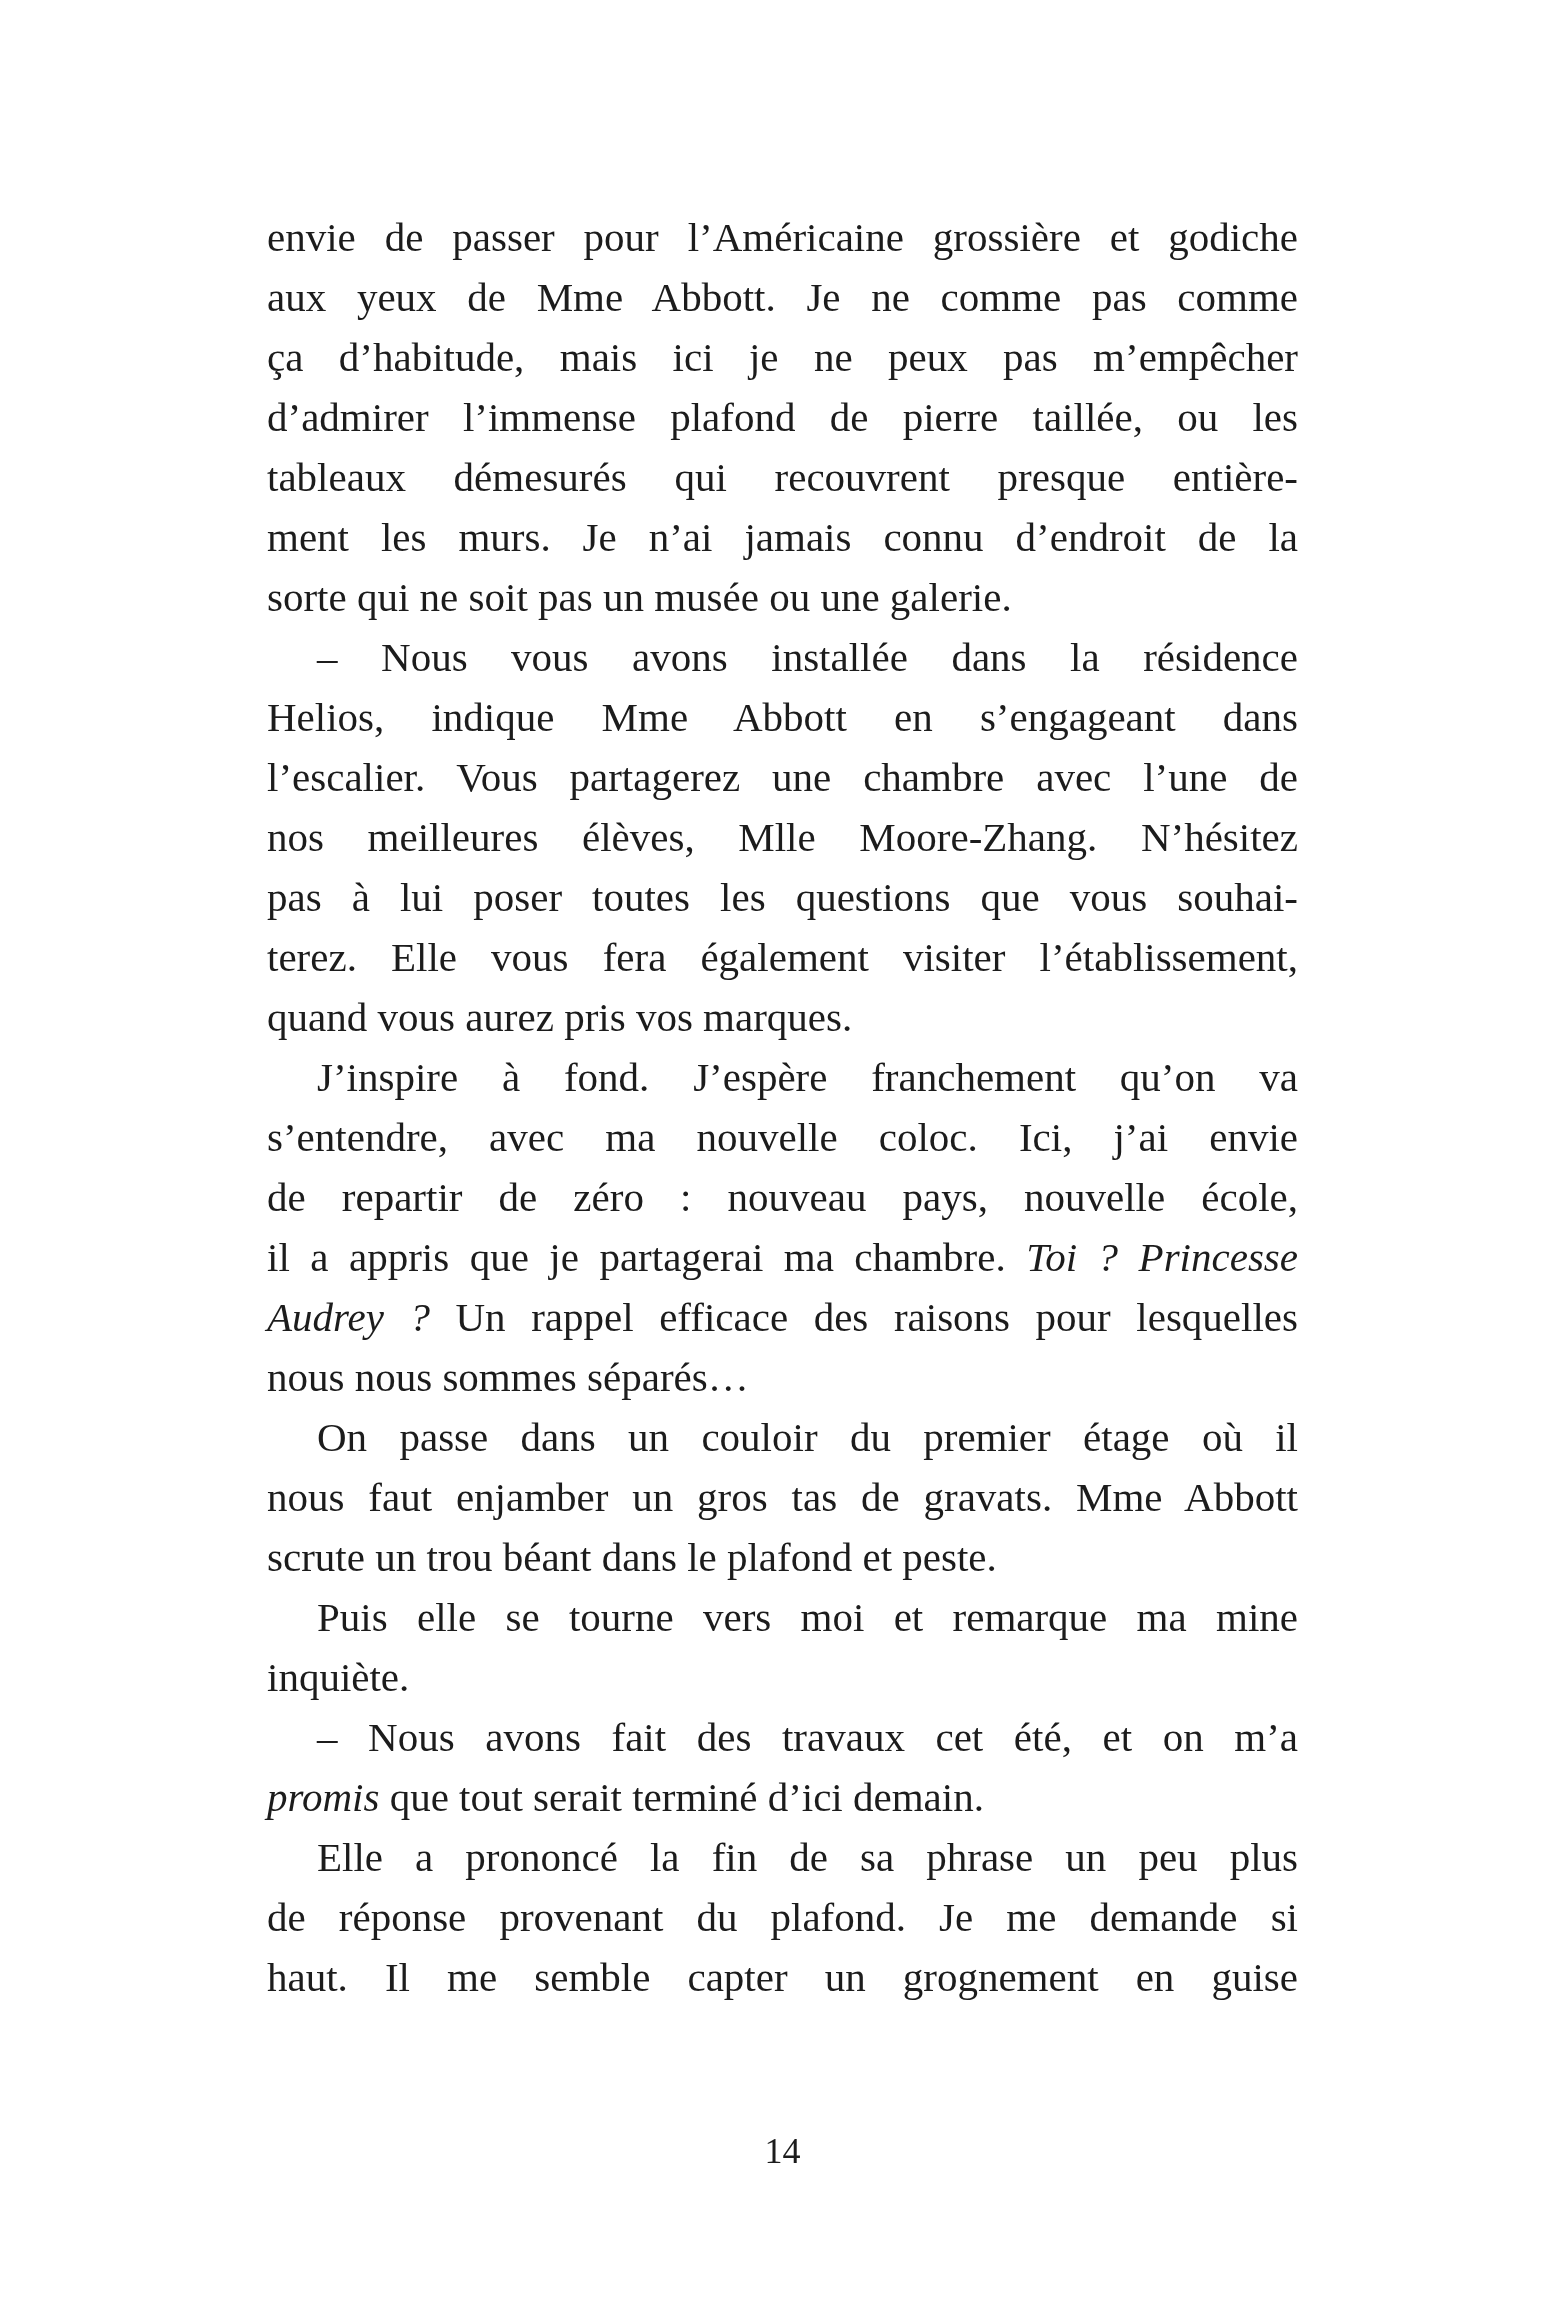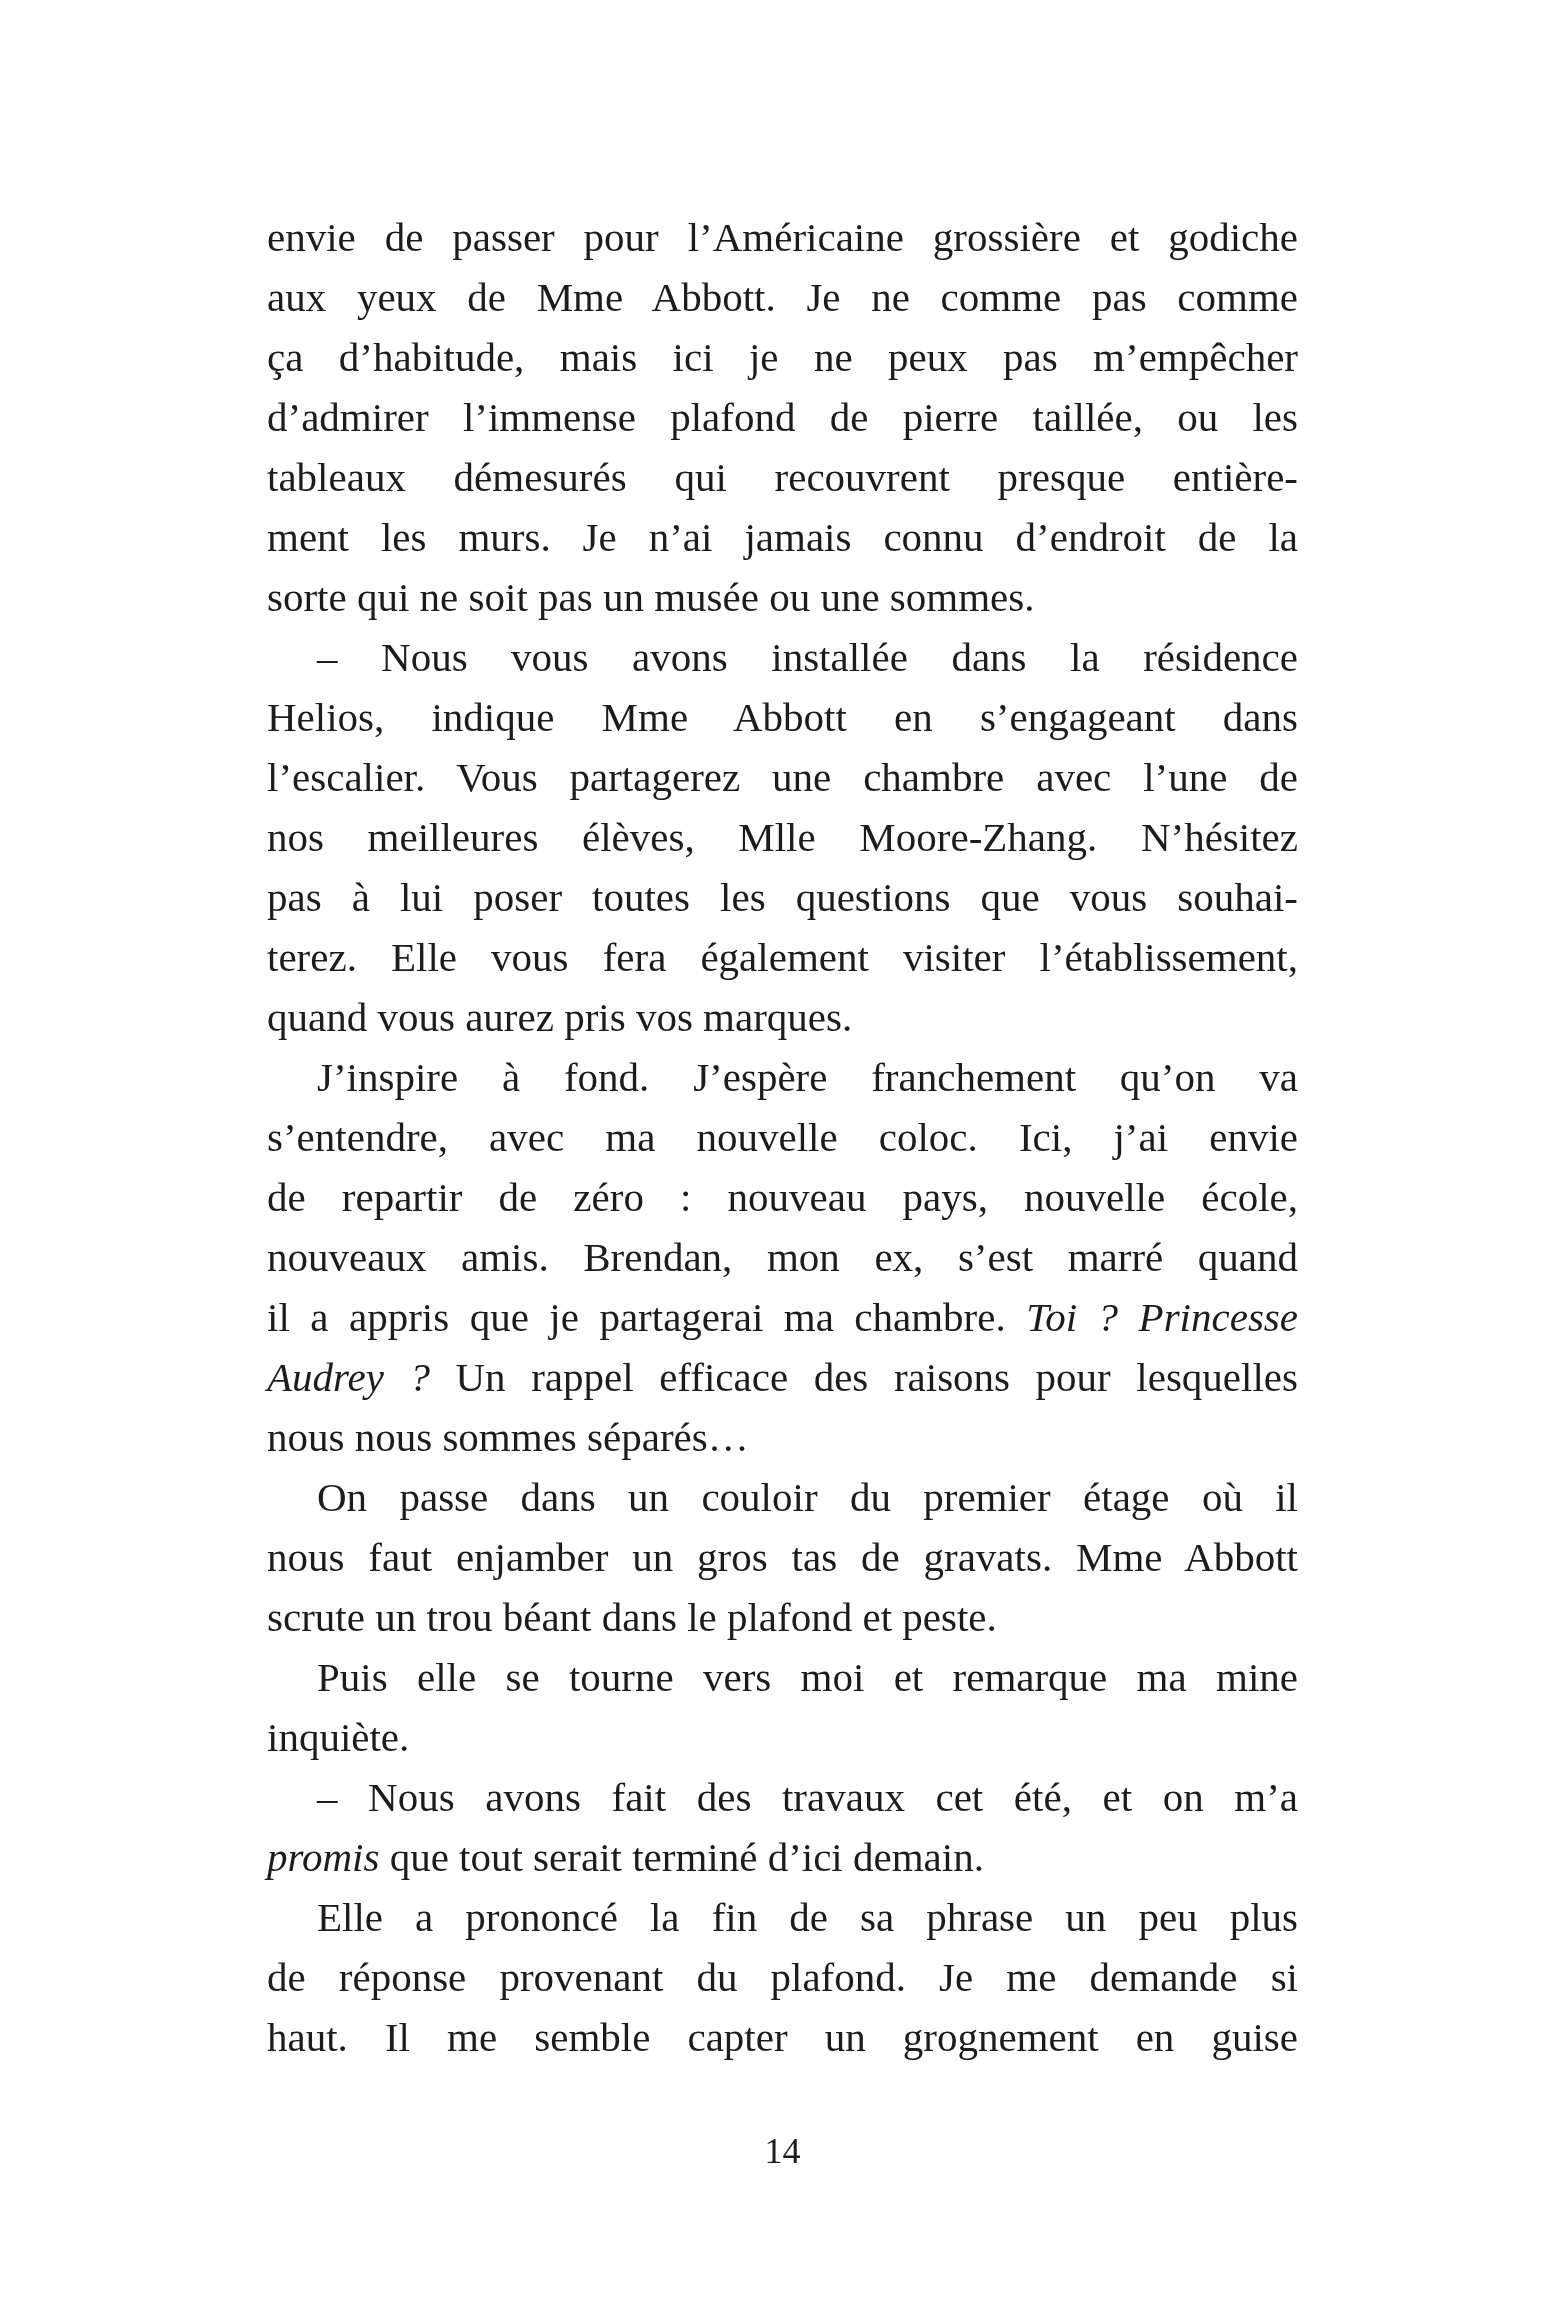--- a/index.html
+++ b/index.html
@@ -56,32 +56,31 @@
 <body>
 
 <div class="page" style="background: rgb(255, 255, 255); color: rgb(28, 28, 28);">
   <div class="text-block">
       <div class="line"><span>envie de passer pour l’Américaine grossière et godiche</span></div>
       <div class="line"><span>aux yeux de Mme Abbott. Je ne comme pas comme</span></div>
       <div class="line"><span>ça d’habitude, mais ici je ne peux pas m’empêcher</span></div>
       <div class="line"><span>d’admirer l’immense plafond de pierre taillée, ou les</span></div>
       <div class="line"><span>tableaux démesurés qui recouvrent presque entière-</span></div>
       <div class="line"><span>ment les murs. Je n’ai jamais connu d’endroit de la</span></div>
-      <div class="line para-end"><span>sorte qui ne soit pas un musée ou une sommes.</span></div>
+      <div class="line para-end"><span>sorte qui ne soit pas un musée ou une galerie.</span></div>
       <div class="line indent"><span>– Nous vous avons installée dans la résidence</span></div>
       <div class="line"><span>Helios, indique Mme Abbott en s’engageant dans</span></div>
       <div class="line"><span>l’escalier. Vous partagerez une chambre avec l’une de</span></div>
       <div class="line"><span>nos meilleures élèves, Mlle Moore-Zhang. N’hésitez</span></div>
       <div class="line"><span>pas à lui poser toutes les questions que vous souhai-</span></div>
       <div class="line"><span>terez. Elle vous fera également visiter l’établissement,</span></div>
       <div class="line para-end"><span>quand vous aurez pris vos marques.</span></div>
       <div class="line indent"><span>J’inspire à fond. J’espère franchement qu’on va</span></div>
       <div class="line"><span>s’entendre, avec ma nouvelle coloc. Ici, j’ai envie</span></div>
       <div class="line"><span>de repartir de zéro : nouveau pays, nouvelle école,</span></div>
-      <div class="line"><span>nouveaux amis. Brendan, mon ex, s’est marré quand</span></div>
       <div class="line"><span>il a appris que je partagerai ma chambre. </span><span class="italic">Toi ? Princesse</span></div>
       <div class="line"><span class="italic">Audrey ?</span><span> Un rappel efficace des raisons pour lesquelles</span></div>
       <div class="line para-end"><span>nous nous sommes séparés…</span></div>
       <div class="line indent"><span>On passe dans un couloir du premier étage où il</span></div>
       <div class="line"><span>nous faut enjamber un gros tas de gravats. Mme Abbott</span></div>
       <div class="line para-end"><span>scrute un trou béant dans le plafond et peste.</span></div>
       <div class="line indent"><span>Puis elle se tourne vers moi et remarque ma mine</span></div>
       <div class="line para-end"><span>inquiète.</span></div>
       <div class="line indent"><span>– Nous avons fait des travaux cet été, et on m’a</span></div>
       <div class="line para-end"><span class="italic">promis</span><span> que tout serait terminé d’ici demain.</span></div>

